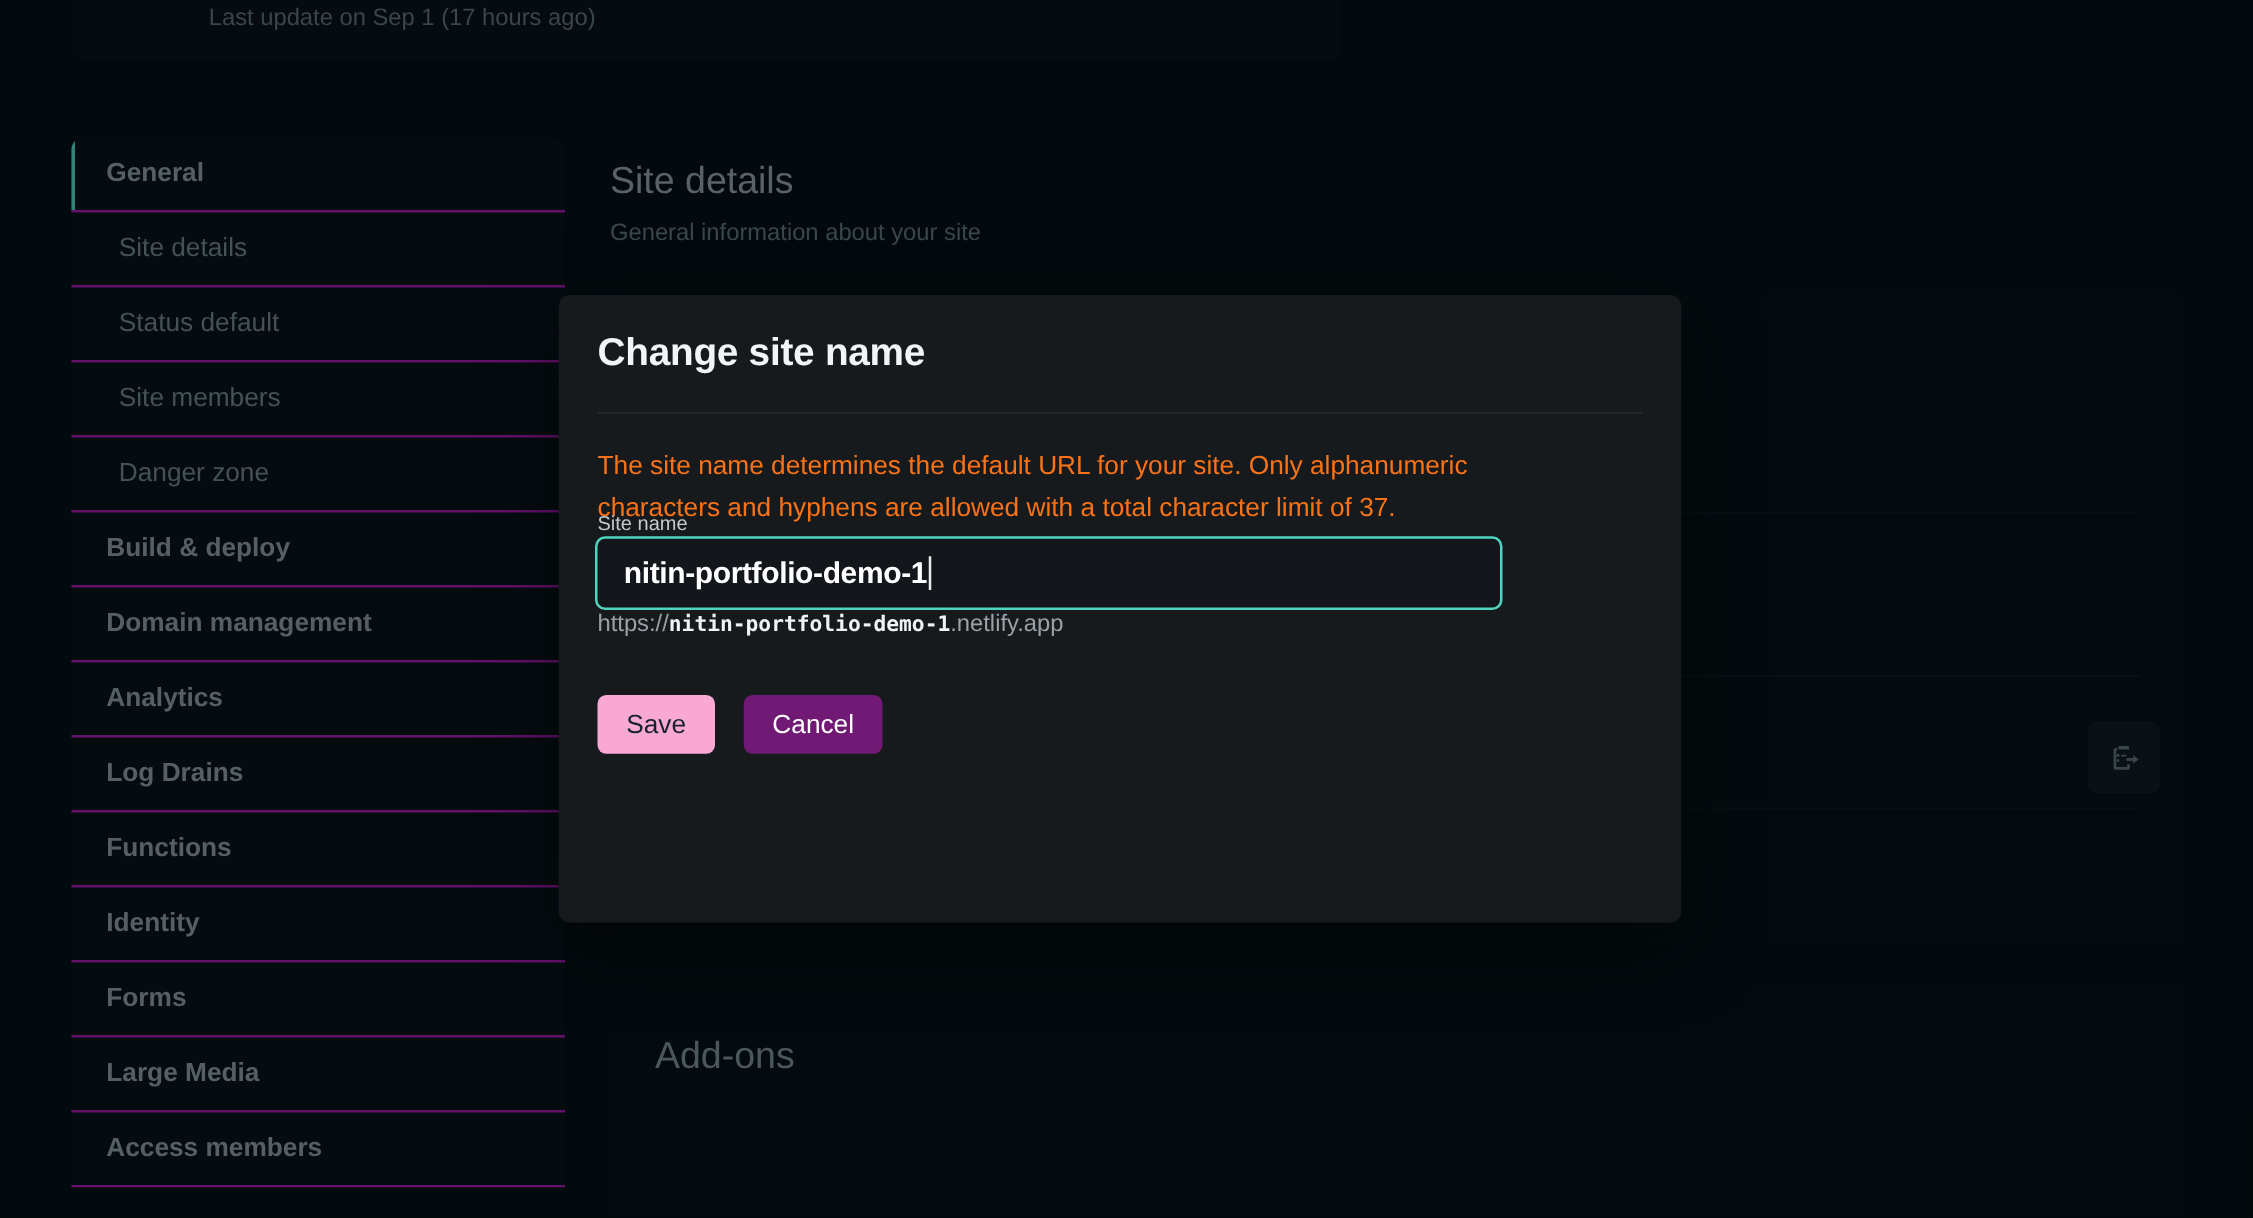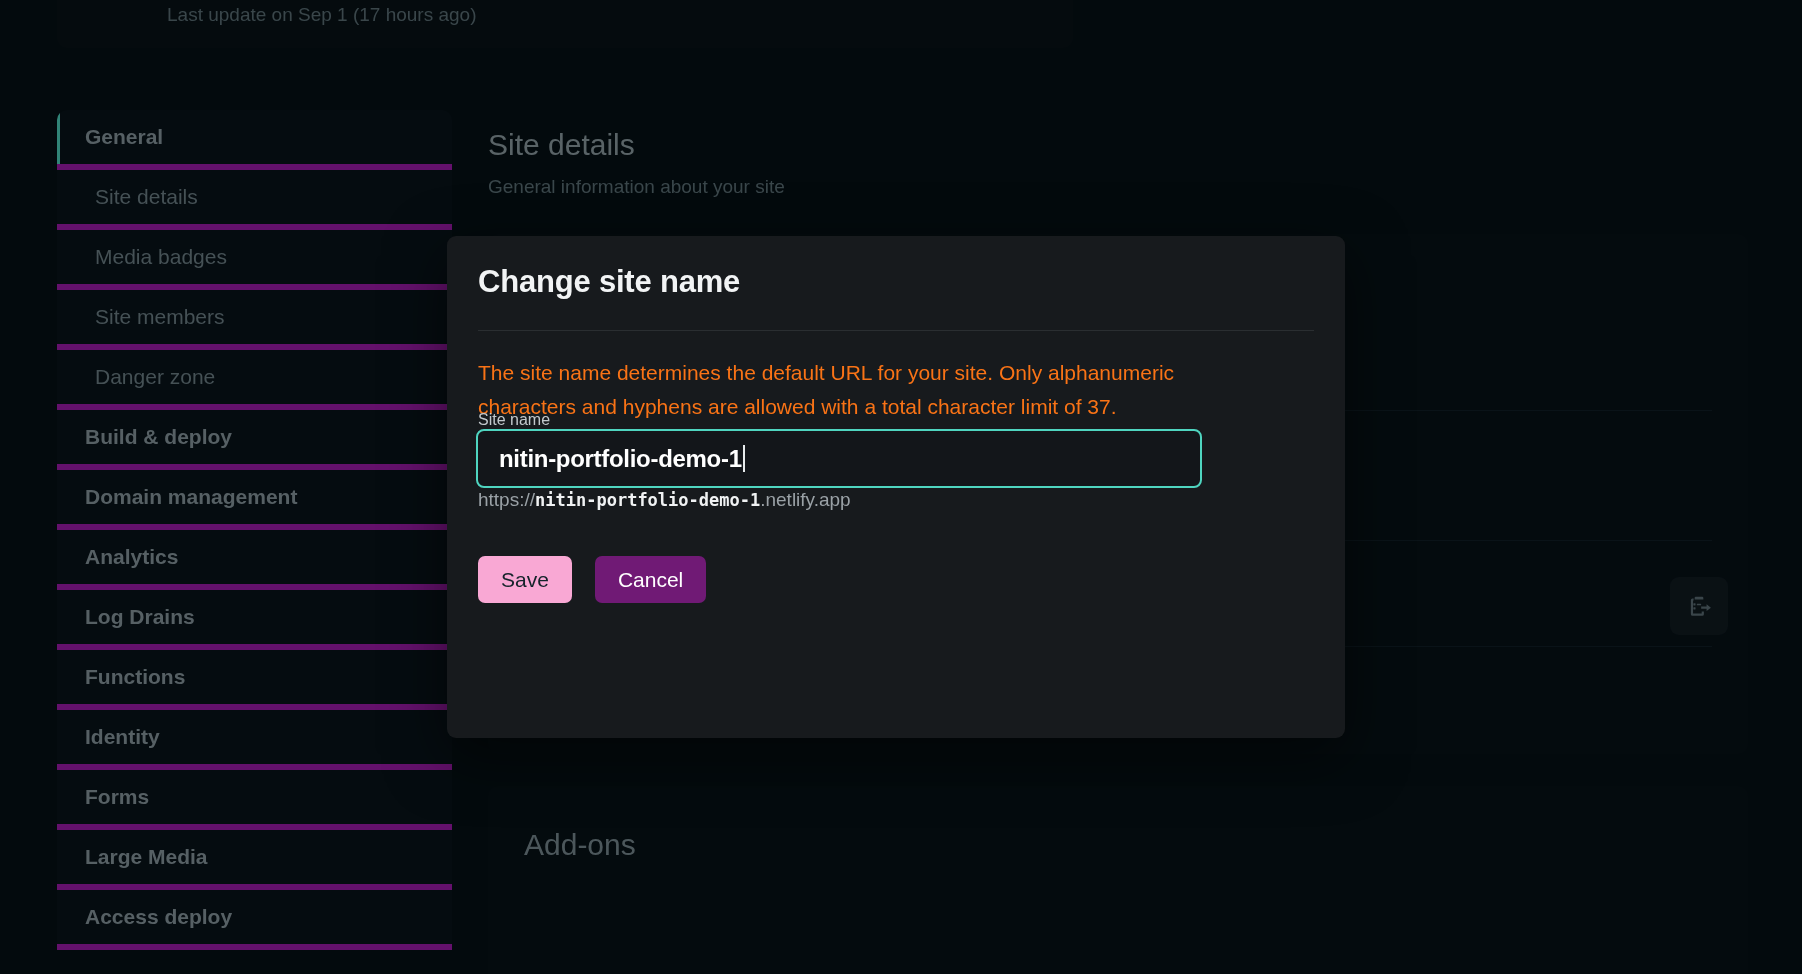--- a/index.html
+++ b/index.html
@@ -58,21 +58,21 @@
     overflow: hidden;
   }
   .nav-item {
     position: relative;
     display: flex;
     align-items: center;
     height: 60px;
     padding-left: 28px;
     font-size: 21px;
     color: #6f8289;
-    border-bottom: 6px solid #a21caf;
+    border-bottom: 2px solid #a21caf;
     cursor: pointer;
   }
   .nav-item.group {
     font-weight: bold;
     color: #8b9ba2;
   }
   .nav-item.sub {
     padding-left: 38px;
     font-weight: normal;
   }
@@ -301,21 +301,21 @@
     </div>
 
     <nav class="settings-nav">
       <div class="nav-item group active">
         <span>General</span>
       </div>
       <div class="nav-item sub">
         <span>Site details</span>
       </div>
       <div class="nav-item sub">
-        <span>Media badges</span>
+        <span>Status default</span>
       </div>
       <div class="nav-item sub">
         <span>Site members</span>
       </div>
       <div class="nav-item sub">
         <span>Danger zone</span>
       </div>
       <div class="nav-item group">
         <span>Build &amp; deploy</span>
       </div>
@@ -334,21 +334,21 @@
       <div class="nav-item group">
         <span>Identity</span>
       </div>
       <div class="nav-item group">
         <span>Forms</span>
       </div>
       <div class="nav-item group">
         <span>Large Media</span>
       </div>
       <div class="nav-item group">
-        <span>Access deploy</span>
+        <span>Access members</span>
       </div>
     </nav>
 
     <div class="main-col">
       <div class="page-title">Site details</div>
       <div class="page-sub">General information about your site</div>
 
       <div class="content-card card-a">
         <div class="card-divider" style="top:176px;"></div>
         <div class="card-divider" style="top:306px;"></div>

